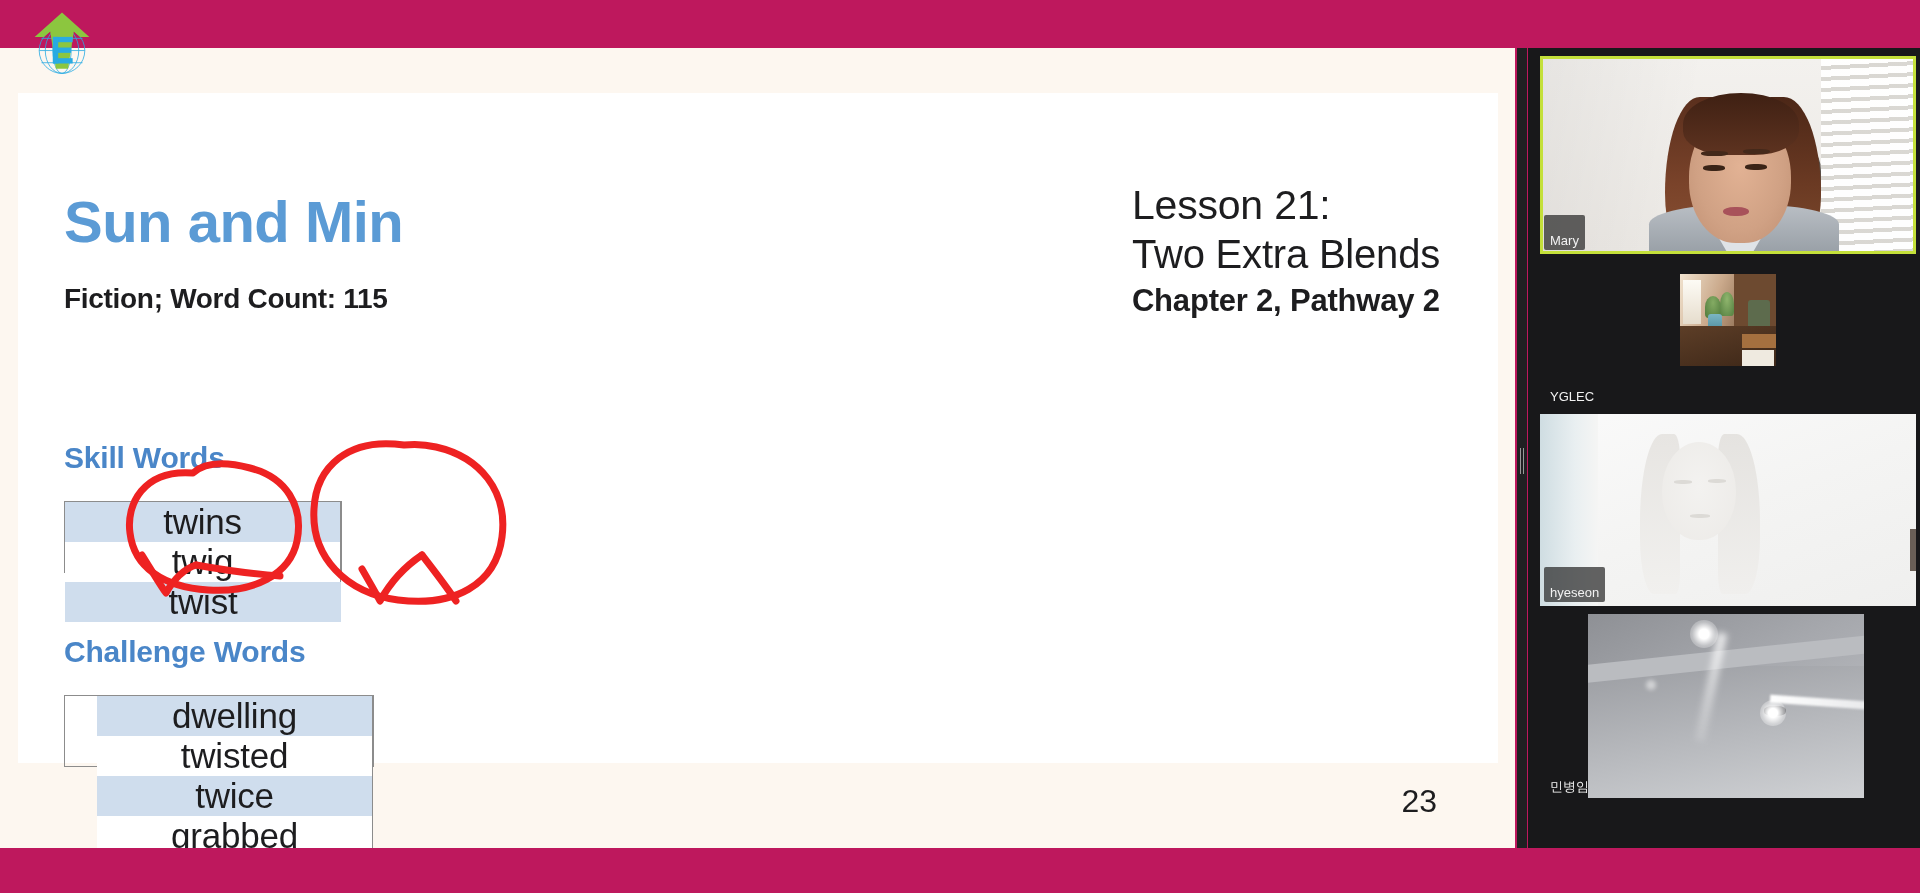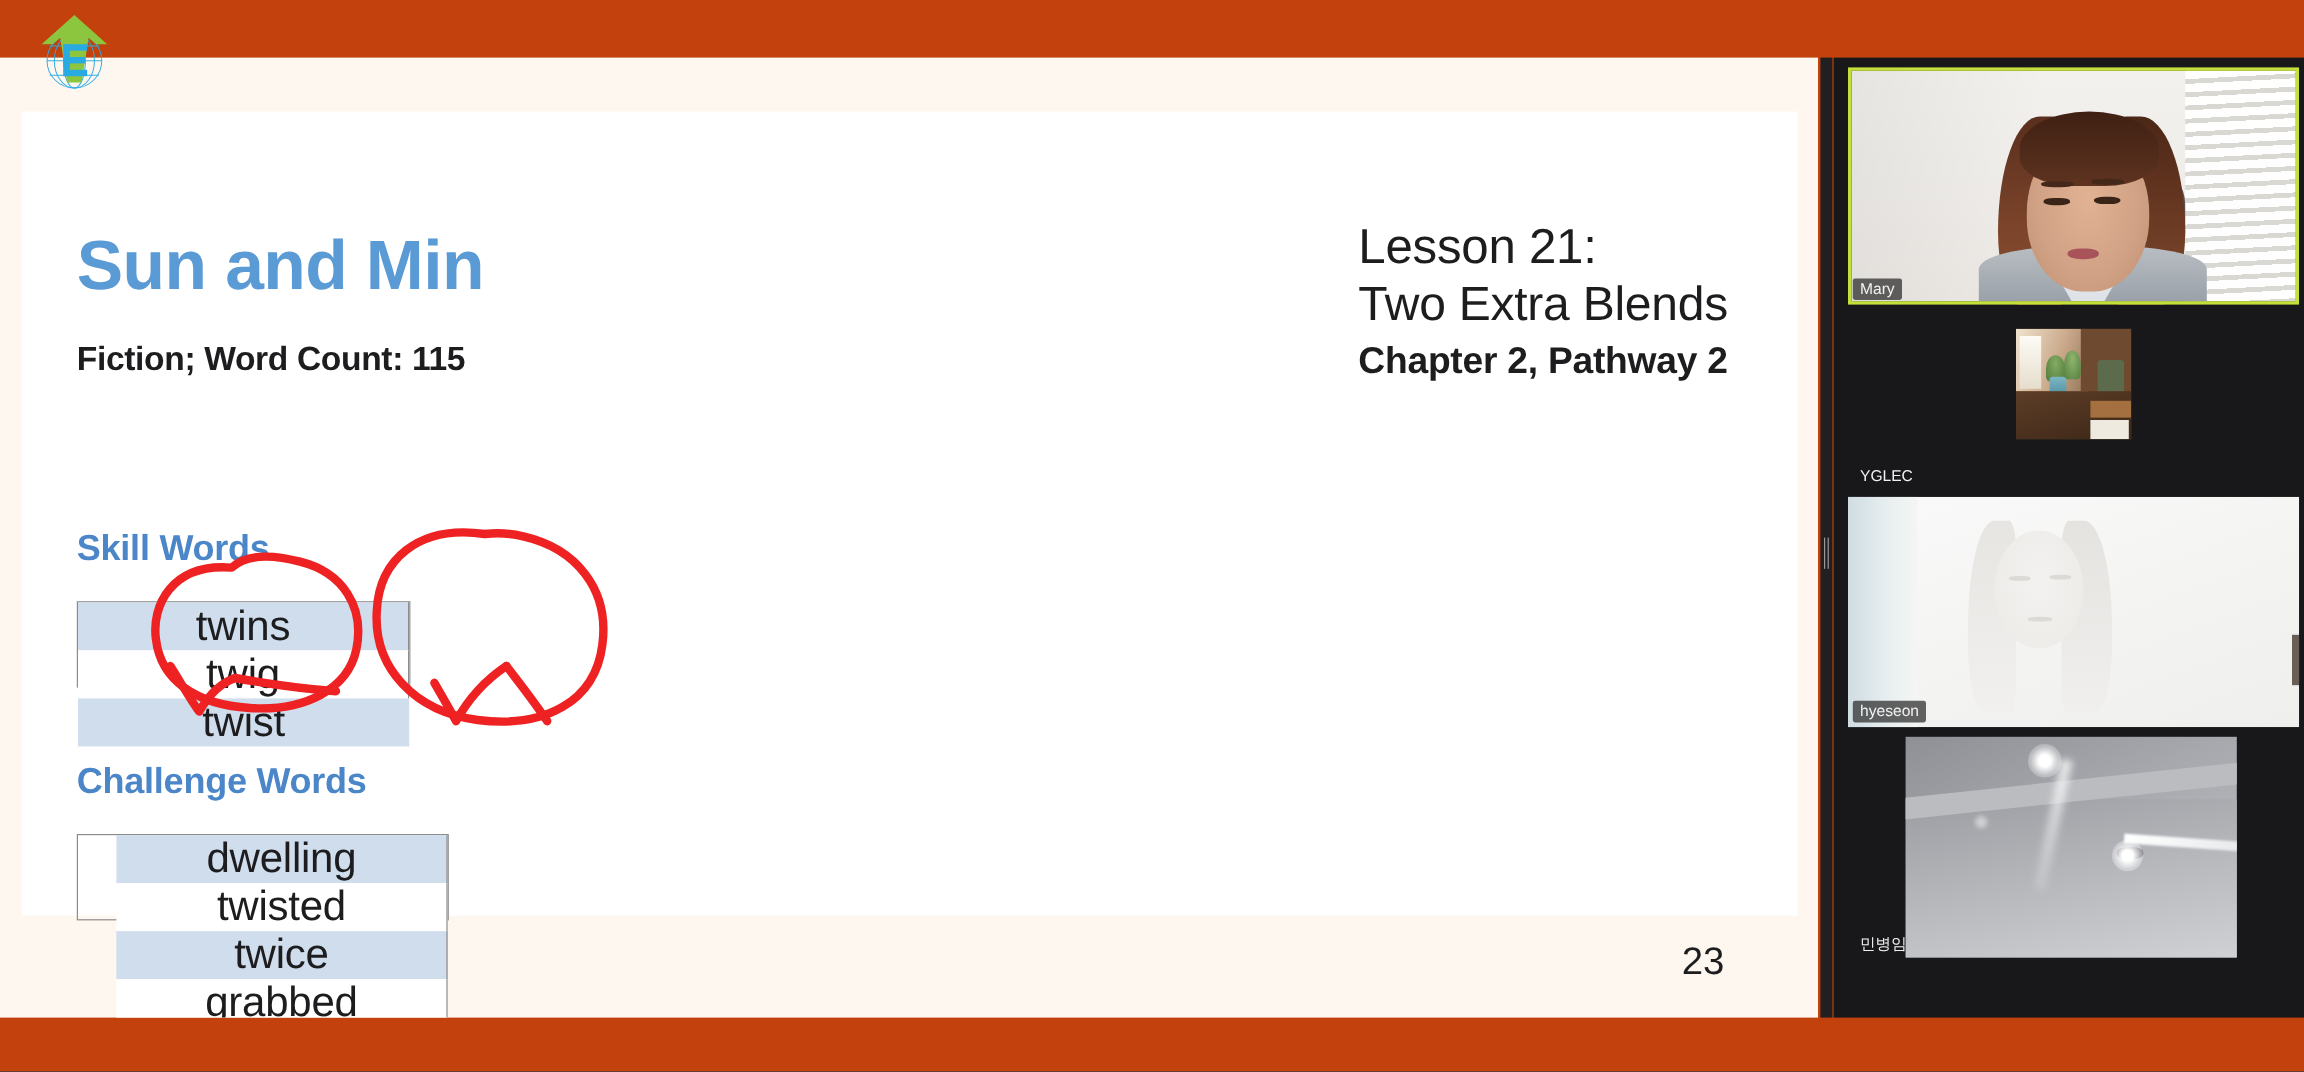--- a/index.html
+++ b/index.html
@@ -5,21 +5,21 @@
   * { box-sizing: border-box; margin: 0; padding: 0; }
   html, body {
     width: 1920px; height: 893px;
     background: #1a1a1a;
     font-family: "Liberation Sans", sans-serif;
     overflow: hidden;
   }
   #app {
     position: relative;
     width: 1920px; height: 893px;
-    background: #c2410c;
+    background: #be185d;
   }
 
   
   #share-area {
     position: absolute;
     left: 0; top: 48px;
     width: 1515px; height: 800px;
     background: #fdf7f0;
     overflow: hidden;
   }
@@ -151,21 +151,21 @@
   }
   .tile-video {
     position: absolute;
     left: 0; top: 0;
     width: 100%; height: 100%;
     overflow: hidden;
   }
   .name-badge {
     position: absolute;
     left: 4px; bottom: 4px;
-    padding: 1px 6px 2px 6px;
+    padding: 18px 6px 2px 6px;
     font-size: 13px;
     color: #f2f2f2;
     background: rgba(40,40,40,0.72);
     border-radius: 2px;
     z-index: 6;
     white-space: nowrap;
   }
   .active-border {
     position: absolute;
     left: 0; top: 0; right: 0; bottom: 0;

